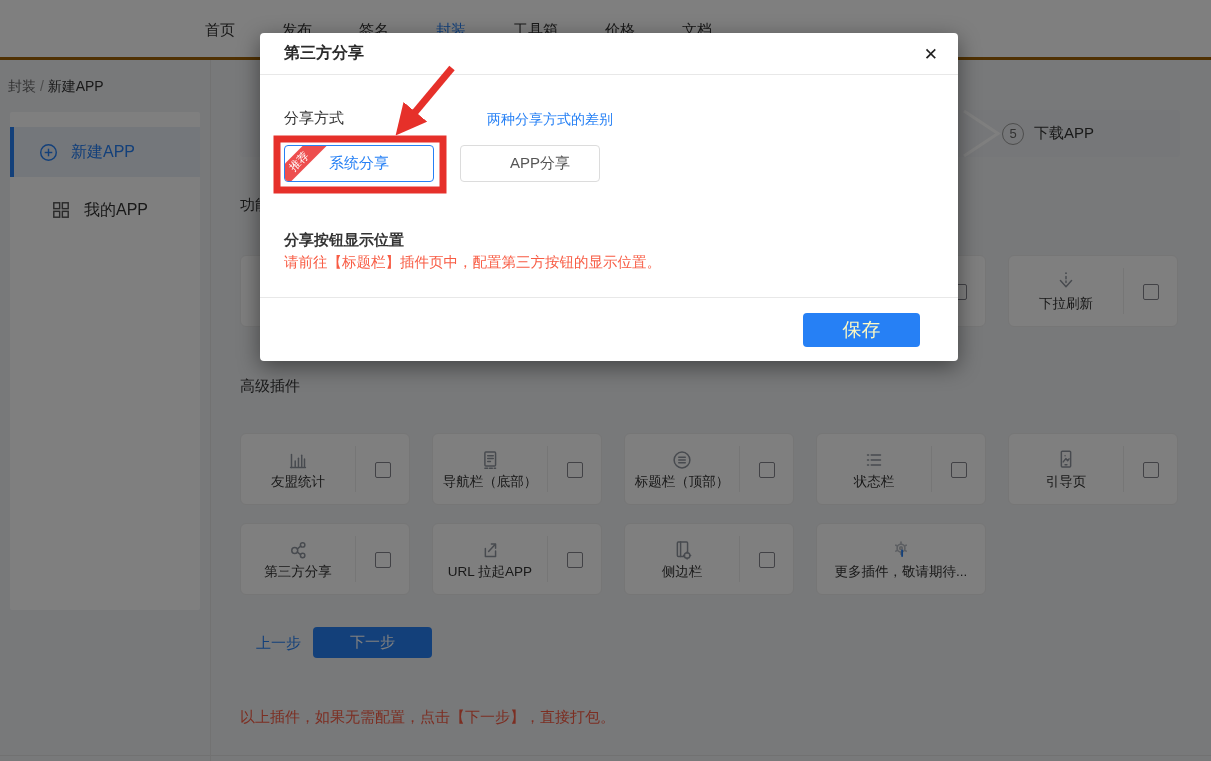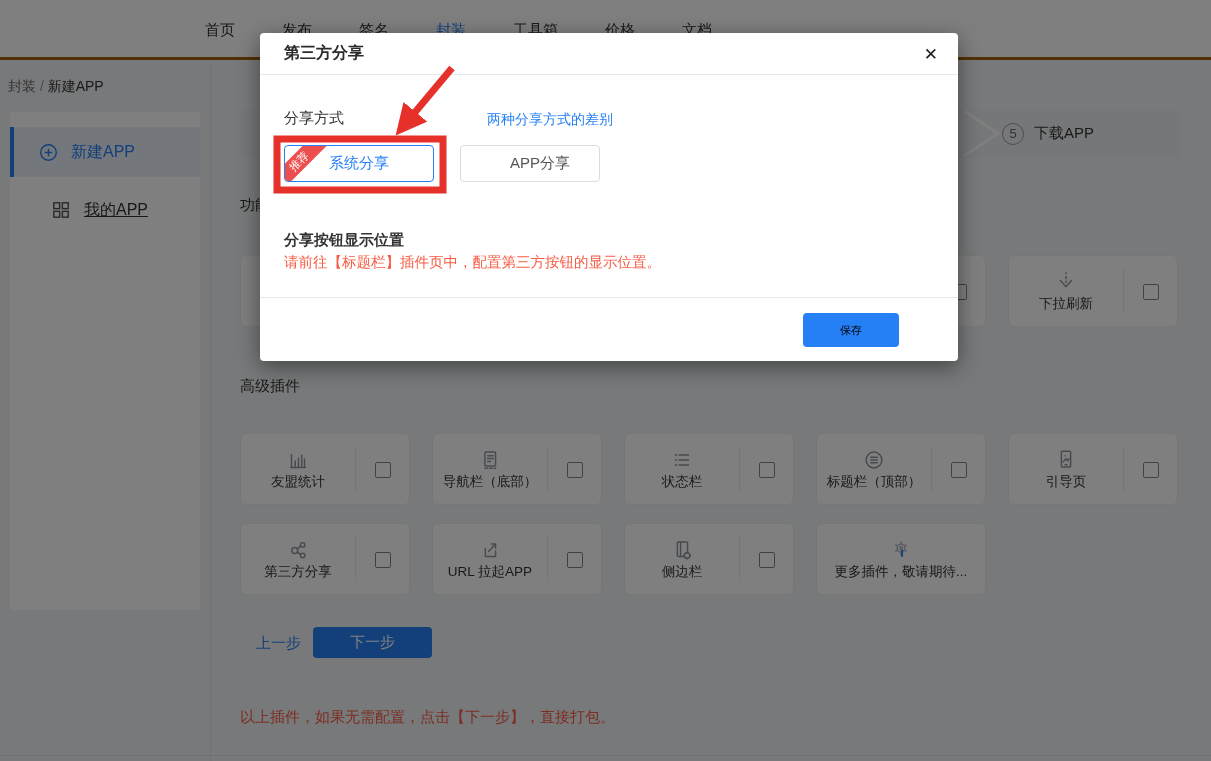--- a/index.html
+++ b/index.html
@@ -13,21 +13,21 @@
   .nav-item { font-size:15px; color:#333; cursor:pointer; white-space:nowrap; }
   .nav-item.active { color:#2680f5; }
 
   .breadcrumb { position:absolute; left:8px; top:78px; font-size:14px; color:#999; }
   .breadcrumb .crumb-sec { color:#666; }
   .breadcrumb .crumb-cur { color:#333; }
 
   
   .sidebar { position:absolute; left:10px; top:112px; width:190px; height:498px; background:#fff; border-radius:2px; padding-top:15px; }
   .side-item { position:relative; height:50px; display:flex; align-items:center; padding-left:28px; gap:13px; font-size:16px; color:#333; cursor:pointer; }
-  .side-item + .side-item { margin-top:8px;text-decoration:underline; }
+  .side-item + .side-item { margin-top:8px; }
   .side-item.active { background:#e9eef6; color:#2680f5; }
   .side-item.active .side-bar-accent { position:absolute; left:0; top:0; bottom:0; width:4px; background:#2680f5; }
   .side-icon { display:inline-flex; width:20px; height:20px; align-items:center; justify-content:center; }
 
   .vline { position:absolute; left:210px; top:60px; width:1px; height:701px; background:#e4e4e4; }
   .bottom-hline { position:absolute; left:0; top:755px; width:1211px; height:1px; background:#e3e3e3; }
 
   
   .stepbar { position:absolute; left:240px; top:110px; width:940px; height:47px; background:#edeff2; border-radius:3px; }
   .step-chevron { position:absolute; left:722px; top:0; }
@@ -68,21 +68,21 @@
   .share-mode-label { position:absolute; left:24px; top:76px; font-size:15px; color:#333; }
   .diff-link { position:absolute; left:227px; top:78px; font-size:14px; color:#2680f5; cursor:pointer; }
   .share-options { position:absolute; left:24px; top:112px; display:flex; gap:26px; }
   .share-opt { height:37px; border-radius:4px; background:#fff; font-size:15px; display:flex; align-items:center; justify-content:center; cursor:pointer; position:relative; overflow:hidden; }
   .share-opt.sys { width:150px; border:1px solid #2680f5; color:#2680f5; }
   .share-opt.app { width:140px; border:1px solid #dcdcdc; color:#555;padding-left:20px; }
   .ribbon { position:absolute; top:7px; left:-18px; width:64px; transform:rotate(-45deg); background:#ed4e4e; color:#fff; font-size:11px; text-align:center; padding:1px 0; }
   .position-label { position:absolute; left:24px; top:198px; font-size:15px; color:#333;font-weight:bold; }
   .position-note { position:absolute; left:24px; top:220px; font-size:14.5px; color:#f85c44; }
   .modal-footer-line { position:absolute; left:0; right:0; top:264px; height:1px; background:#e8e8e8; }
-  .save-btn { position:absolute; left:543px; top:280px; width:96px; height:34px; background:#2680f5; color:#000000; font-size:11px; border:none; border-radius:4px; display:flex; align-items:center; justify-content:center; cursor:pointer; }
+  .save-btn { position:absolute; left:543px; top:280px; width:117px; height:34px; background:#2680f5; color:#fef9c3; font-size:19px; border:none; border-radius:4px; display:flex; align-items:center; justify-content:center; cursor:pointer; }
 
   
   .annotation { position:absolute; left:260px; top:50px; width:220px; height:155px; z-index:30; pointer-events:none; }
 </style>
 </head>
 <body>
 
 <div class="page">
 
   <div class="header">
@@ -211,44 +211,44 @@
           </span>
           <div class="card-label">导航栏（底部）</div>
         </div>
         <div class="card-divider"></div>
         <div class="card-checkbox"></div>
       </div>
       <div class="plugin-card">
         <div class="card-main">
           <span class="card-icon">
             <svg width="26" height="26" viewBox="0 0 28 28" fill="none" stroke="#8f959e" stroke-width="1.6" stroke-linecap="round" stroke-linejoin="round">
+              <circle cx="14" cy="14" r="8.5"></circle>
+              <line x1="10.5" y1="11" x2="17.5" y2="11"></line>
+              <line x1="10.5" y1="14" x2="17.5" y2="14"></line>
+              <line x1="10.5" y1="17" x2="17.5" y2="17"></line>
+            </svg>
+          </span>
+          <div class="card-label">标题栏（顶部）</div>
+        </div>
+        <div class="card-divider"></div>
+        <div class="card-checkbox"></div>
+      </div>
+      <div class="plugin-card">
+        <div class="card-main">
+          <span class="card-icon">
+            <svg width="26" height="26" viewBox="0 0 28 28" fill="none" stroke="#8f959e" stroke-width="1.6" stroke-linecap="round" stroke-linejoin="round">
               <line x1="11" y1="8.5" x2="21" y2="8.5"></line>
               <line x1="11" y1="14" x2="21" y2="14"></line>
               <line x1="11" y1="19.5" x2="21" y2="19.5"></line>
               <line x1="7" y1="8.5" x2="8.2" y2="8.5"></line>
               <line x1="7" y1="14" x2="8.2" y2="14"></line>
               <line x1="7" y1="19.5" x2="8.2" y2="19.5"></line>
             </svg>
           </span>
           <div class="card-label">状态栏</div>
-        </div>
-        <div class="card-divider"></div>
-        <div class="card-checkbox"></div>
-      </div>
-      <div class="plugin-card">
-        <div class="card-main">
-          <span class="card-icon">
-            <svg width="26" height="26" viewBox="0 0 28 28" fill="none" stroke="#8f959e" stroke-width="1.6" stroke-linecap="round" stroke-linejoin="round">
-              <circle cx="14" cy="14" r="8.5"></circle>
-              <line x1="10.5" y1="11" x2="17.5" y2="11"></line>
-              <line x1="10.5" y1="14" x2="17.5" y2="14"></line>
-              <line x1="10.5" y1="17" x2="17.5" y2="17"></line>
-            </svg>
-          </span>
-          <div class="card-label">标题栏（顶部）</div>
         </div>
         <div class="card-divider"></div>
         <div class="card-checkbox"></div>
       </div>
       <div class="plugin-card">
         <div class="card-main">
           <span class="card-icon">
             <svg width="26" height="26" viewBox="0 0 28 28" fill="none" stroke="#8f959e" stroke-width="1.6" stroke-linecap="round" stroke-linejoin="round">
               <rect x="9" y="4.5" width="10" height="17" rx="1"></rect>
               <polyline points="11,16 13.8,12.5 15.8,14.8 17.3,12.8"></polyline>

